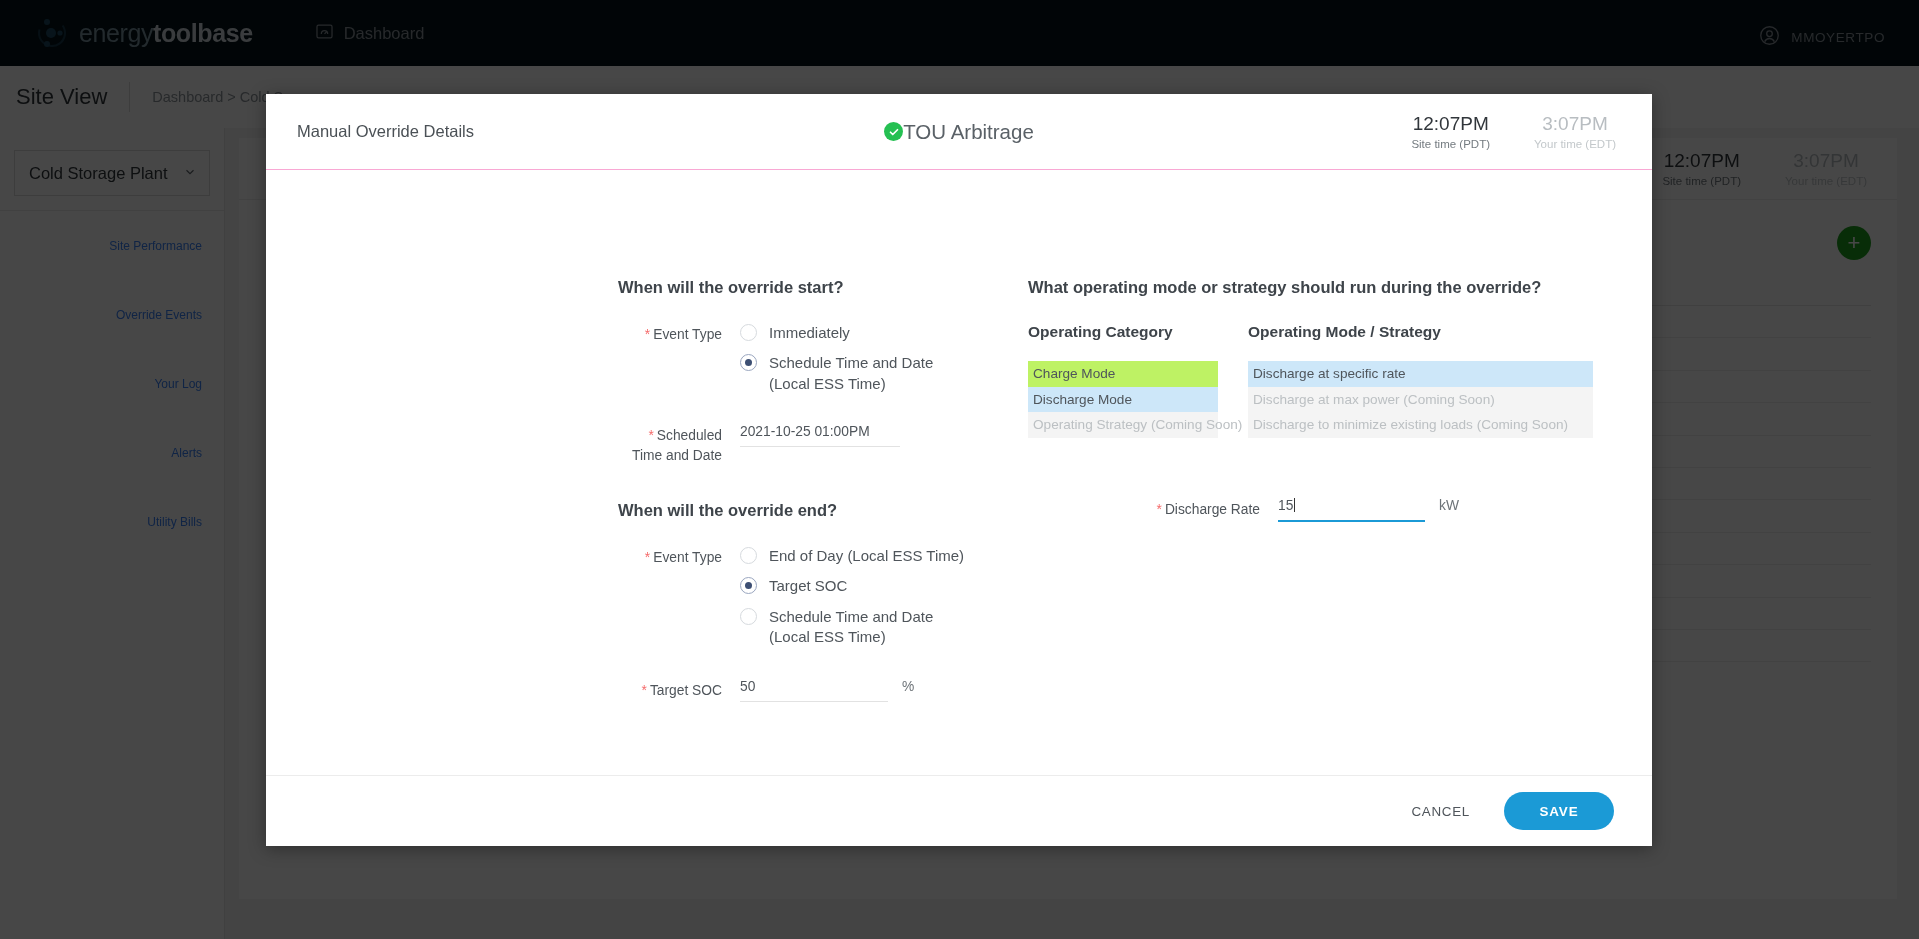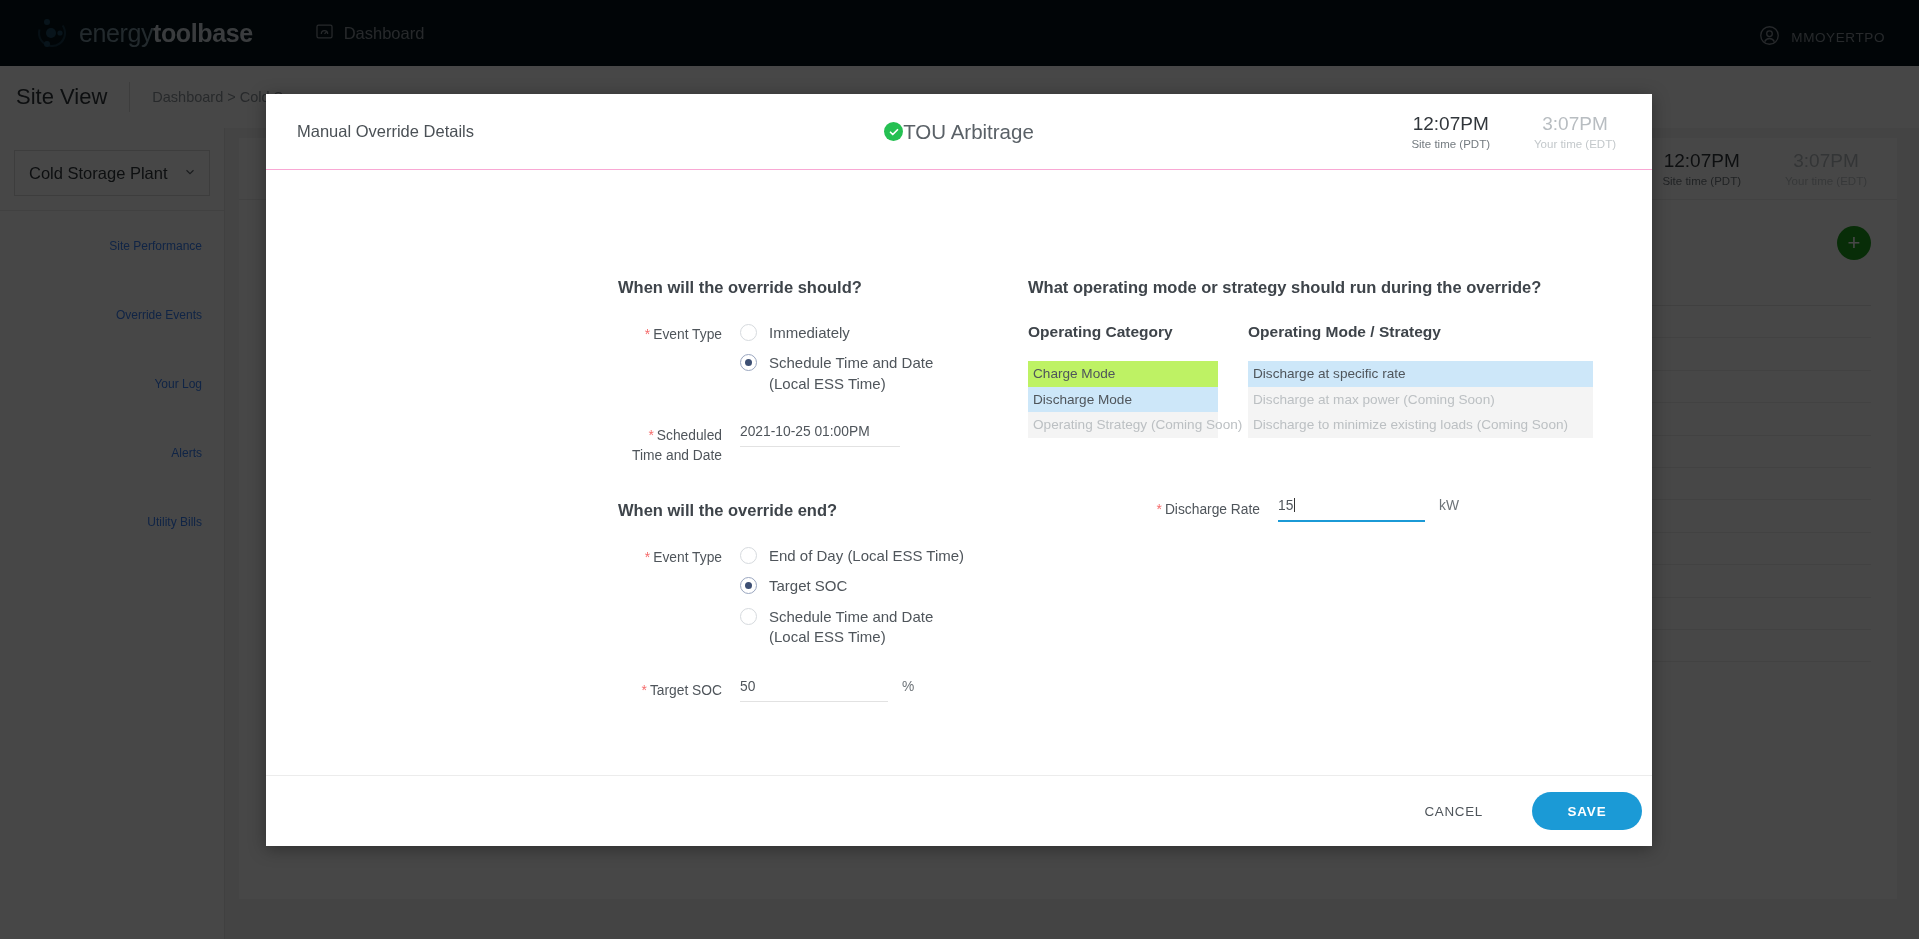--- a/index.html
+++ b/index.html
@@ -138,21 +138,21 @@
   .listbox .opt {
     height: 25.5px; display: flex; align-items: center; padding-left: 5px;
     font-size: 13.6px; color: #4f555b; white-space: nowrap;
   }
   .listbox .opt.plain { background: #bef264; }
   .listbox .opt.sel { background: #cde7f9; }
   .listbox .opt.dis { color: #bcc0c3; }
 
   .m-foot {
     height: 71px; border-top: 1px solid #ececec;
-    display: flex; align-items: center; justify-content: flex-end; padding-right: 10px; gap: 33px;
+    display: flex; align-items: center; justify-content: flex-end; padding-right: 38px; gap: 18px;
   }
   .btn-cancel {
     background: none; border: none; font-family: inherit;
     font-size: 13.4px; letter-spacing: .7px; color: #4f555b; padding: 10px 16px; cursor: pointer;
   }
   .btn-save {
     background: #1b9ad6; border: none; font-family: inherit; color: #fff;
     font-size: 13.4px; letter-spacing: .9px; font-weight: 700;
     width: 110px; height: 38px; border-radius: 19px; cursor: pointer;
   }
@@ -323,21 +323,21 @@
       <div class="tm muted">
         <div class="big">3:07PM</div>
         <div class="sm">Your time (EDT)</div>
       </div>
     </div>
   </div>
 
   <div class="m-body">
 
     <div class="col-left">
-      <div class="q">When will the override should?</div>
+      <div class="q">When will the override start?</div>
 
       <div class="field">
         <div class="flabel">
           <span class="req">*</span><span>Event Type</span>
         </div>
         <div class="fcontrol">
           <div class="radio-row">
             <span class="radio"></span>
             <span class="radio-label">Immediately</span>
           </div>

